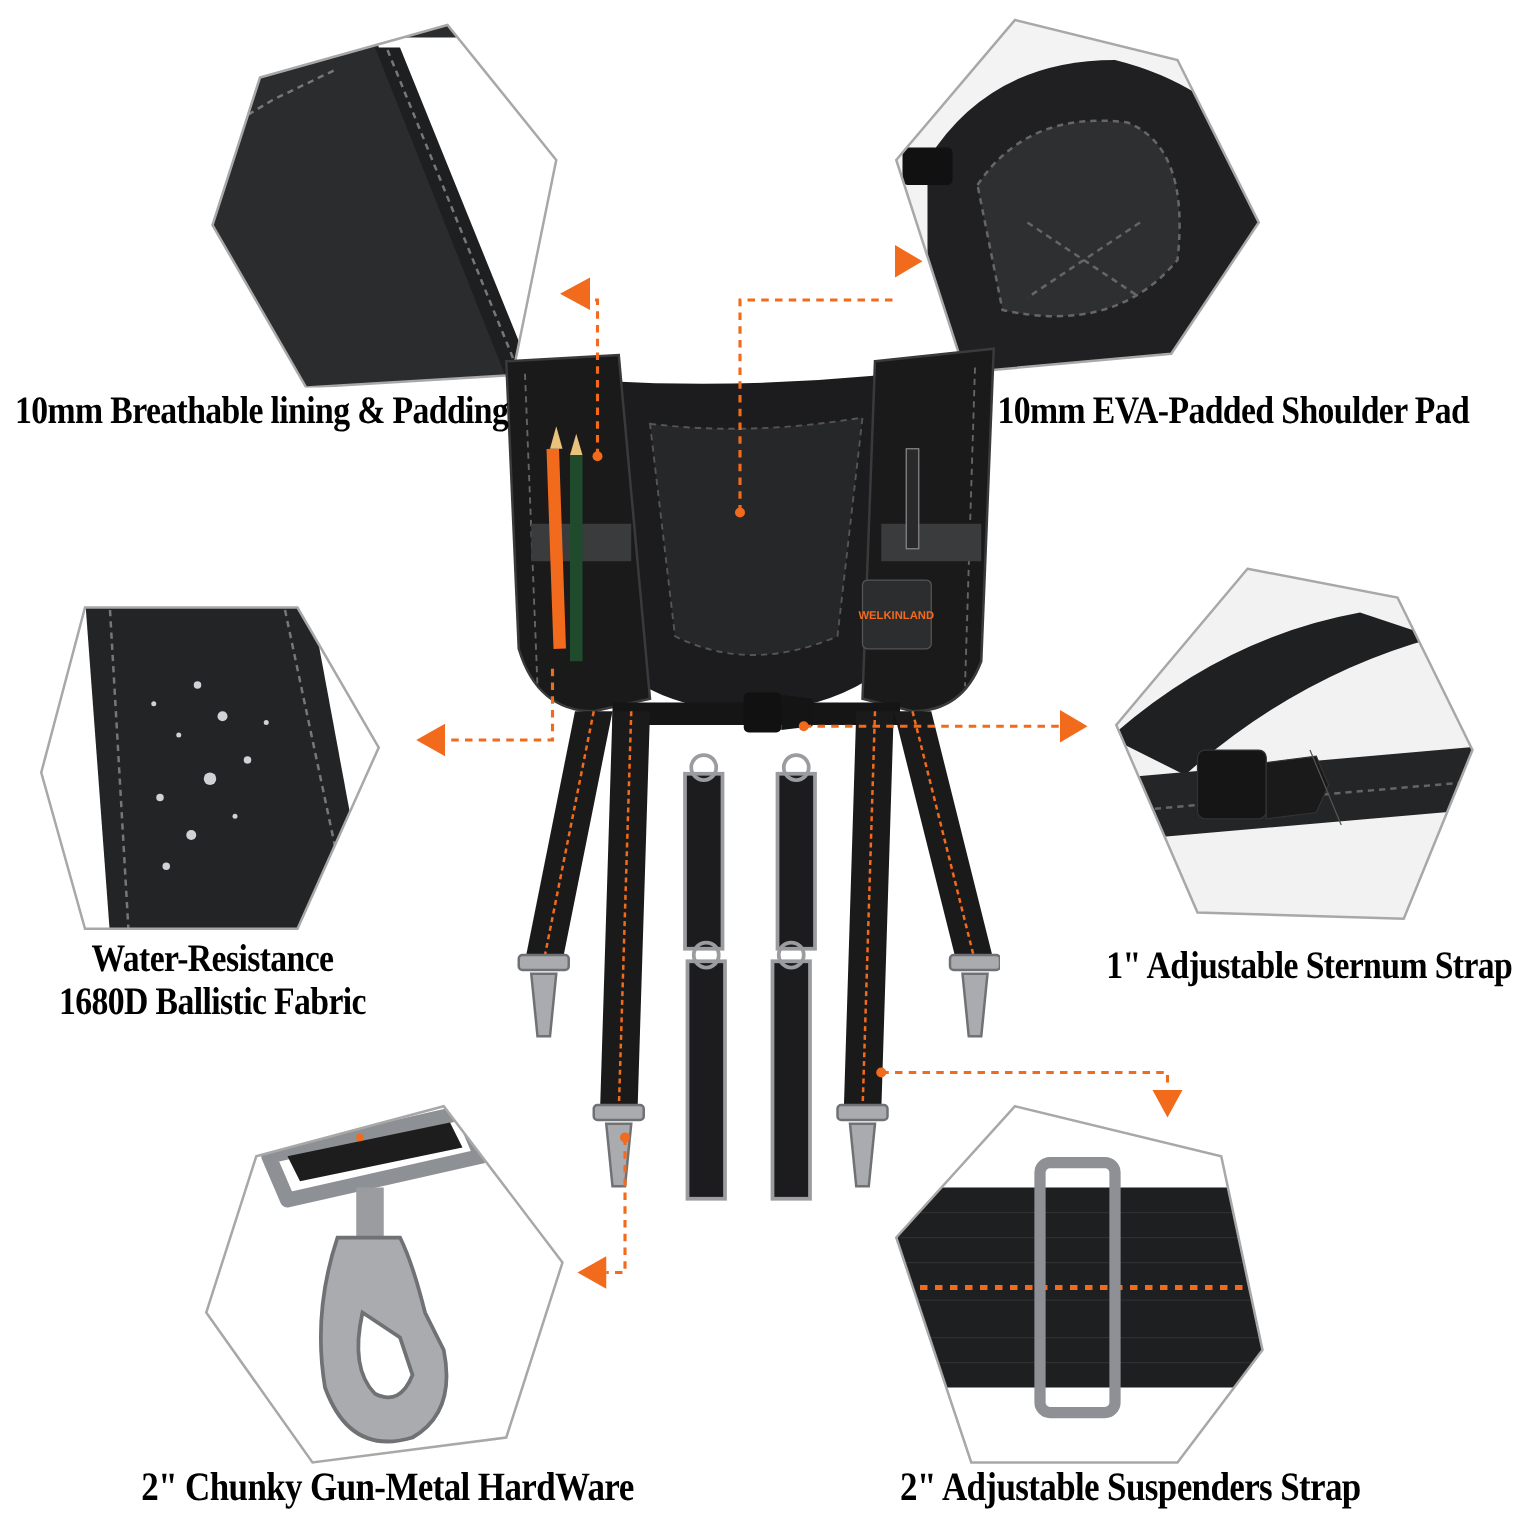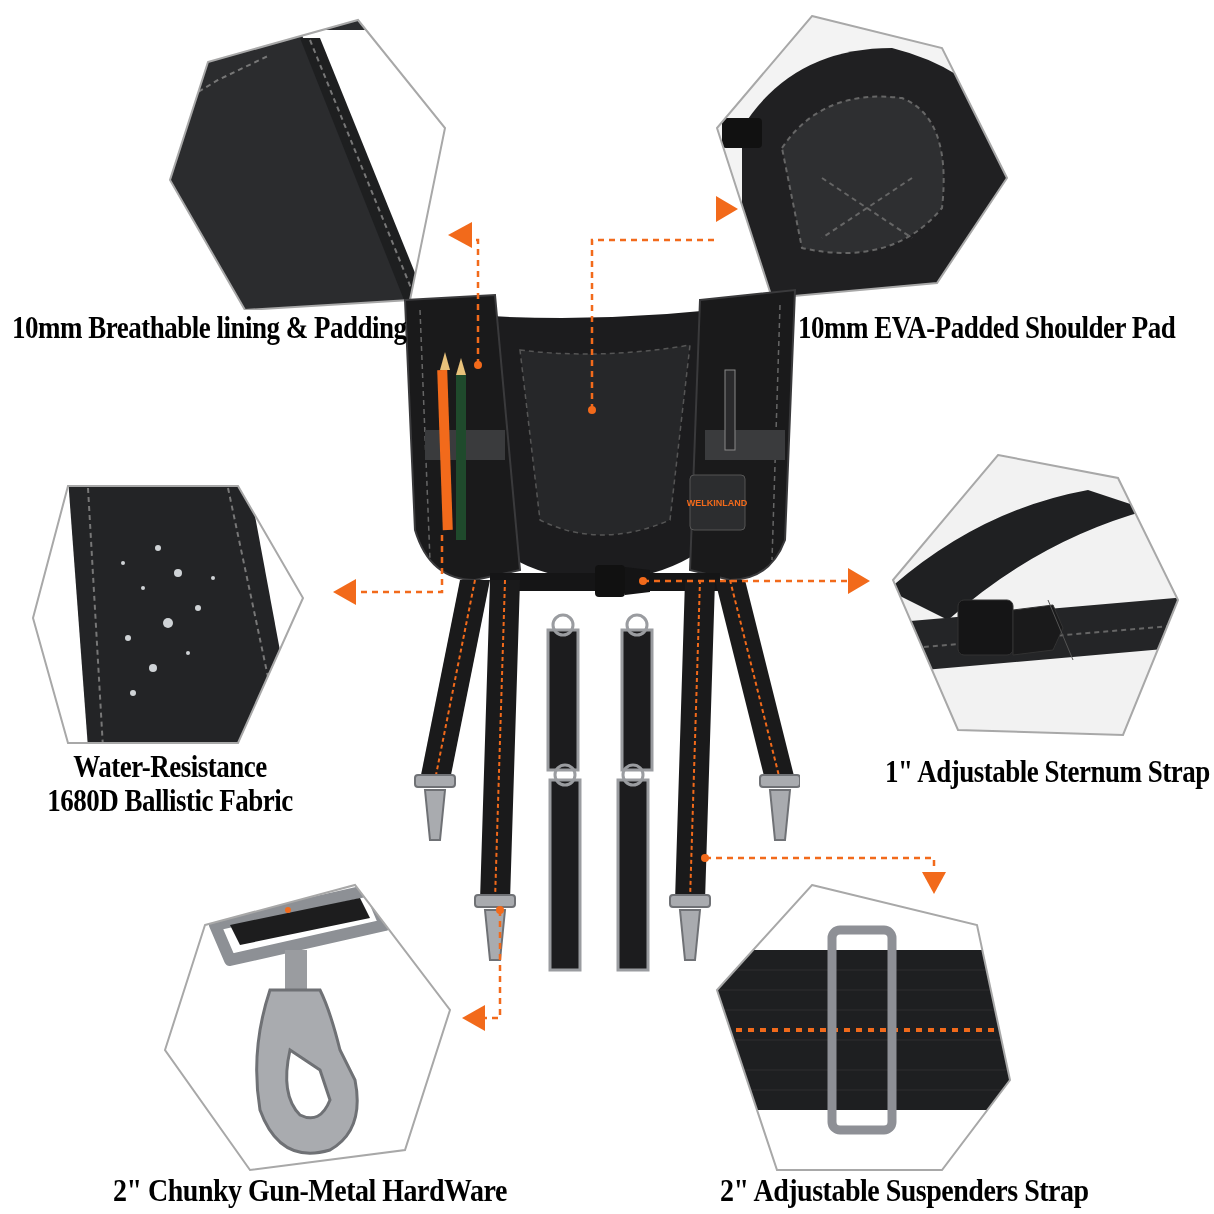--- a/index.html
+++ b/index.html
@@ -138,21 +138,21 @@
         <line x1="0" y1="190" x2="300" y2="190"></line>
           <line x1="0" y1="210" x2="300" y2="210"></line>
       </g>
       <line x1="0" y1="150" x2="300" y2="150" stroke="#f26a1b" stroke-width="4" stroke-dasharray="6,6"></line>
       <rect x="120" y="50" width="60" height="200" rx="8" fill="none" stroke="#8e9096" stroke-width="9"></rect>
     </g>
     <polygon points="100,5 265,45 298,200 230,290 65,290 5,110" fill="none" stroke="#a8a8a8" stroke-width="2"></polygon>
   </svg>
 </div>
 
-<div style="position:absolute;left:400px;top:280px;width:400px;height:700px;">
+<div style="position:absolute;left:400px;top:269px;width:400px;height:700px;">
   <svg width="400" height="700" viewBox="0 0 400 700">
 
     <path d="M10,30 Q200,50 390,20 L360,210 Q300,300 200,300 Q110,300 60,230 Z" fill="#1c1c1e"></path>
     <path d="M120,70 Q200,80 290,65 L270,240 Q200,270 140,240 Z" fill="#262729" stroke="#555" stroke-width="1.5" stroke-dasharray="5,4"></path>
 
     <path d="M5,20 L95,15 L120,290 L75,300 Q30,300 15,250 Z" fill="#1a1a1b" stroke="#3a3a3c" stroke-width="2"></path>
     <line x1="20" y1="30" x2="30" y2="280" stroke="#666" stroke-width="1.5" stroke-dasharray="5,4"></line>
 
     <rect x="25" y="150" width="80" height="30" fill="#3a3b3d"></rect>
 

